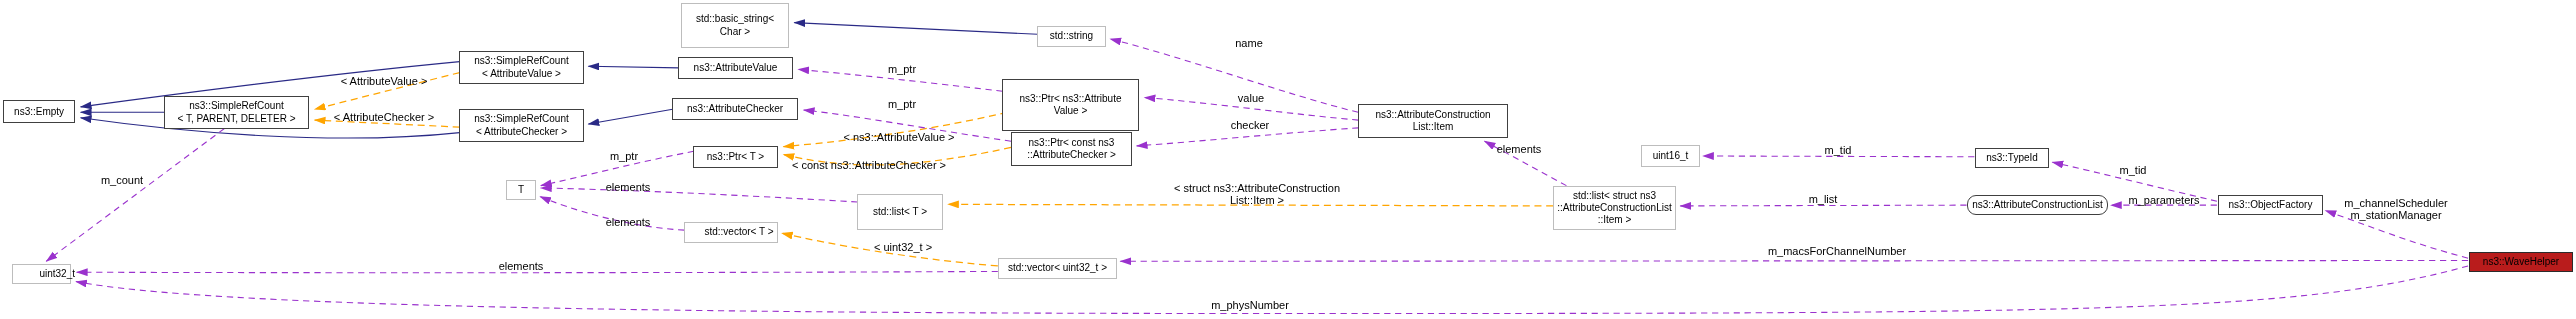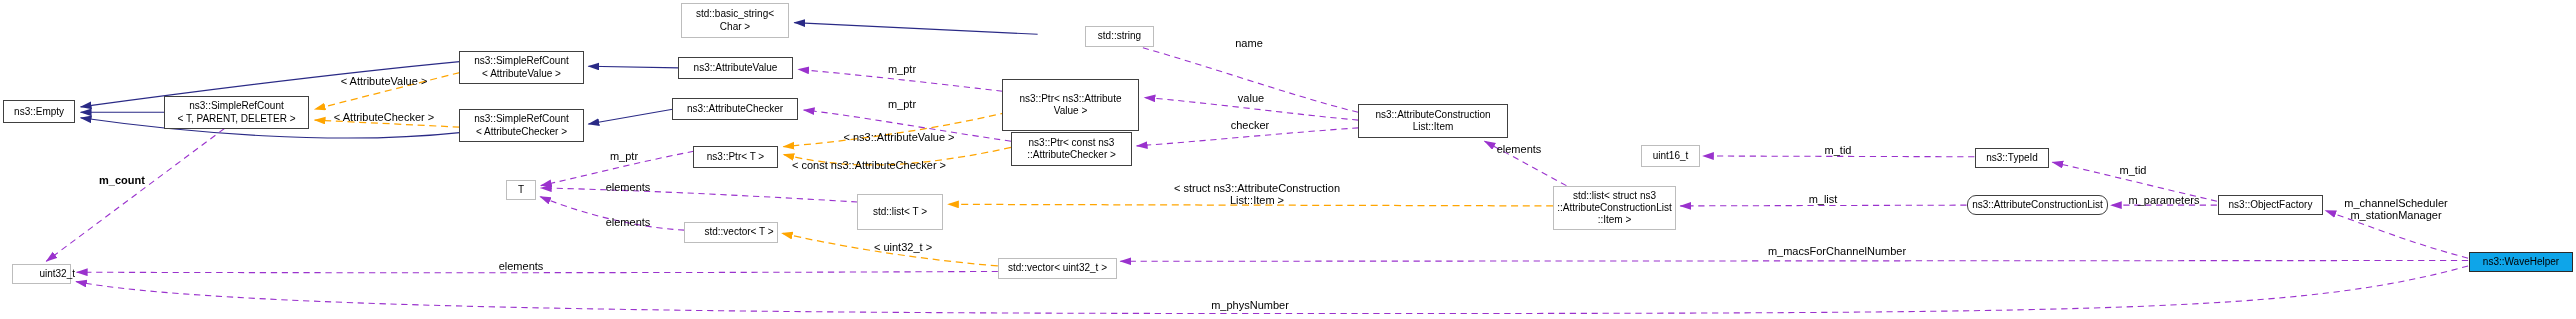--- a/index.html
+++ b/index.html
@@ -4,21 +4,21 @@
 <style>
   html,body{margin:0;padding:0;background:#ffffff;}
   #canvas{position:relative;width:2576px;height:319px;background:#ffffff;
           font-family:"Liberation Sans",sans-serif;color:#000;overflow:hidden;}
   #edges{position:absolute;left:0;top:0;width:2576px;height:319px;}
   .node{position:absolute;box-sizing:border-box;background:#ffffff;
         display:flex;align-items:center;justify-content:center;
         text-align:center;white-space:pre-line;font-size:10px;line-height:1.22;}
   .dark{border:1.6px solid #404040;}
   .light{border:0.8px solid #bdbdbd;}
-  .current{background:#0ea5e9;border:1.6px solid #2b2b2b;}
+  .current{background:#b91c1c;border:1.6px solid #2b2b2b;}
   .elabel{position:absolute;transform:translate(-50%,-50%);font-size:11px;
           line-height:1.1;white-space:pre-line;text-align:center;color:#000;}
   .inh{stroke:#2a2a86;stroke-width:1.4;fill:none;}
   .mem{stroke:#9a32cd;stroke-width:1.4;fill:none;stroke-dasharray:8 6;}
   .tmpl{stroke:#ffa500;stroke-width:1.6;fill:none;stroke-dasharray:9 6;}
 </style>
 </head>
 <body>
 
 <div id="canvas">
@@ -70,25 +70,25 @@
     <path class="mem" d="M3163,341 C2950,400 2700,402 1650,402 C850,402 262,393 96,361" marker-end="url(#mP)"></path>
   </svg>
 
   <div class="node dark" style="left:3.1px;top:100px;width:72px;height:23.4px;">ns3::Empty</div>
   <div class="node dark" style="left:164px;top:96px;width:145px;height:33px;">ns3::SimpleRefCount
 &lt; T, PARENT, DELETER &gt;</div>
   <div class="node dark" style="left:459px;top:51px;width:125px;height:33px;">ns3::SimpleRefCount
 &lt; AttributeValue &gt;</div>
   <div class="node dark" style="left:459px;top:109px;width:125px;height:33px;">ns3::SimpleRefCount
 &lt; AttributeChecker &gt;</div>
-  <div class="node light" style="left:681px;top:3.1px;width:108px;height:35px;">std::basic_string&lt;
+  <div class="node light" style="left:681px;top:3.1px;width:108px;height:45px;">std::basic_string&lt;
 Char &gt;</div>
   <div class="node dark" style="left:678px;top:57px;width:115px;height:22px;">ns3::AttributeValue</div>
   <div class="node dark" style="left:672px;top:98px;width:126px;height:22px;">ns3::AttributeChecker</div>
-  <div class="node light" style="left:1037px;top:26px;width:69px;height:21px;margin-left:48px;">std::string</div>
+  <div class="node light" style="left:1037px;top:26px;width:69px;height:21px;">std::string</div>
   <div class="node dark" style="left:1002px;top:79px;width:137px;height:52px;">ns3::Ptr&lt; ns3::Attribute
 Value &gt;</div>
   <div class="node dark" style="left:1011px;top:132px;width:121px;height:34px;">ns3::Ptr&lt; const ns3
 ::AttributeChecker &gt;</div>
   <div class="node dark" style="left:693px;top:137px;width:85px;height:22px;margin-top:9px;">ns3::Ptr&lt; T &gt;</div>
   <div class="node dark" style="left:1358px;top:104px;width:150px;height:34px;">ns3::AttributeConstruction
 List::Item</div>
   <div class="node light" style="left:506px;top:180px;width:30px;height:20px;">T</div>
   <div class="node light" style="left:857px;top:194px;width:86px;height:36px;">std::list&lt; T &gt;</div>
   <div class="node light" style="left:684px;top:222px;width:94px;height:21px;padding-left:16px;">std::vector&lt; T &gt;</div>
@@ -103,21 +103,21 @@
   <div class="node dark" style="left:2218px;top:195px;width:105px;height:20px;">ns3::ObjectFactory</div>
   <div class="node current" style="left:2469px;top:252px;width:104px;height:19.5px;">ns3::WaveHelper</div>
 
   <div class="elabel" style="left:384px;top:81px;">&lt; AttributeValue &gt;</div>
   <div class="elabel" style="left:384px;top:117px;">&lt; AttributeChecker &gt;</div>
   <div class="elabel" style="left:899px;top:137px;">&lt; ns3::AttributeValue &gt;</div>
   <div class="elabel" style="left:869px;top:165px;">&lt; const ns3::AttributeChecker &gt;</div>
   <div class="elabel" style="left:1257px;top:194px;">&lt; struct ns3::AttributeConstruction
 List::Item &gt;</div>
   <div class="elabel" style="left:903px;top:247px;">&lt; uint32_t &gt;</div>
-  <div class="elabel" style="left:122px;top:180px;font-weight:bold;">m_count</div>
+  <div class="elabel" style="left:122px;top:180px;">m_count</div>
   <div class="elabel" style="left:902px;top:69px;">m_ptr</div>
   <div class="elabel" style="left:902px;top:104px;">m_ptr</div>
   <div class="elabel" style="left:624px;top:156px;">m_ptr</div>
   <div class="elabel" style="left:628px;top:187px;">elements</div>
   <div class="elabel" style="left:628px;top:222px;">elements</div>
   <div class="elabel" style="left:521px;top:266px;">elements</div>
   <div class="elabel" style="left:1249px;top:43px;">name</div>
   <div class="elabel" style="left:1251px;top:98px;">value</div>
   <div class="elabel" style="left:1250px;top:125px;">checker</div>
   <div class="elabel" style="left:1519px;top:149px;">elements</div>

